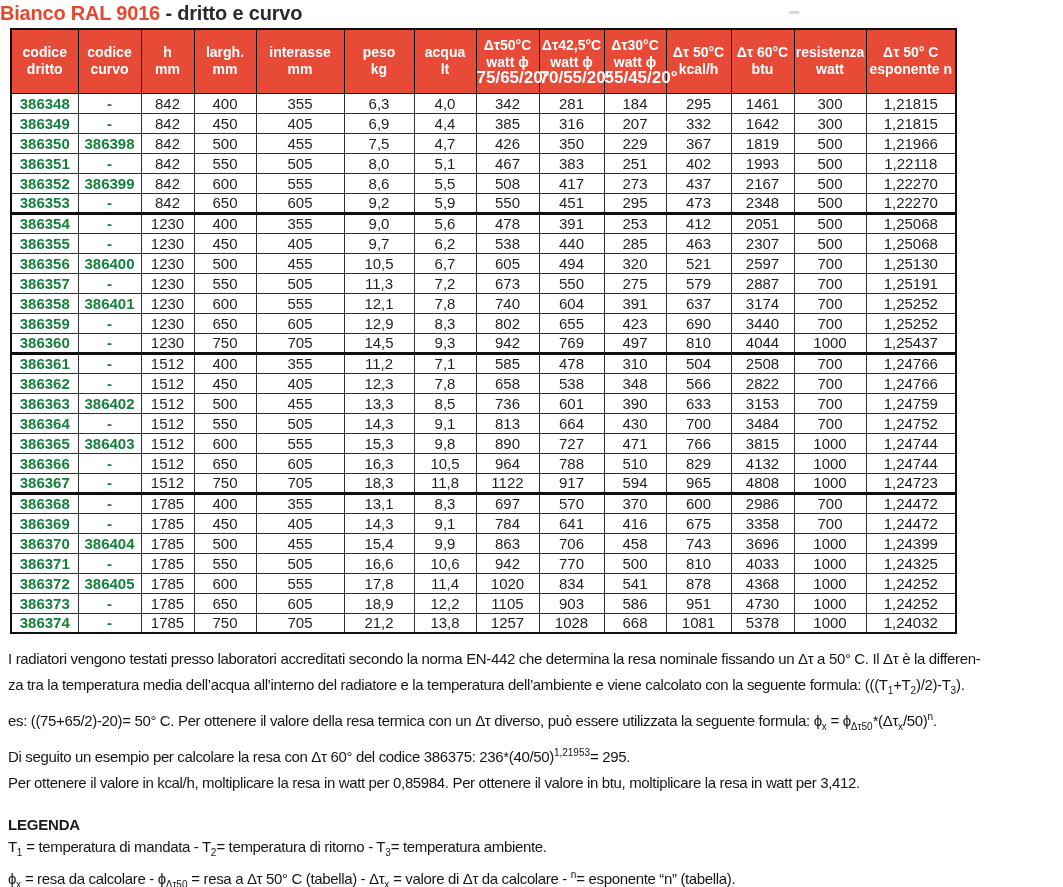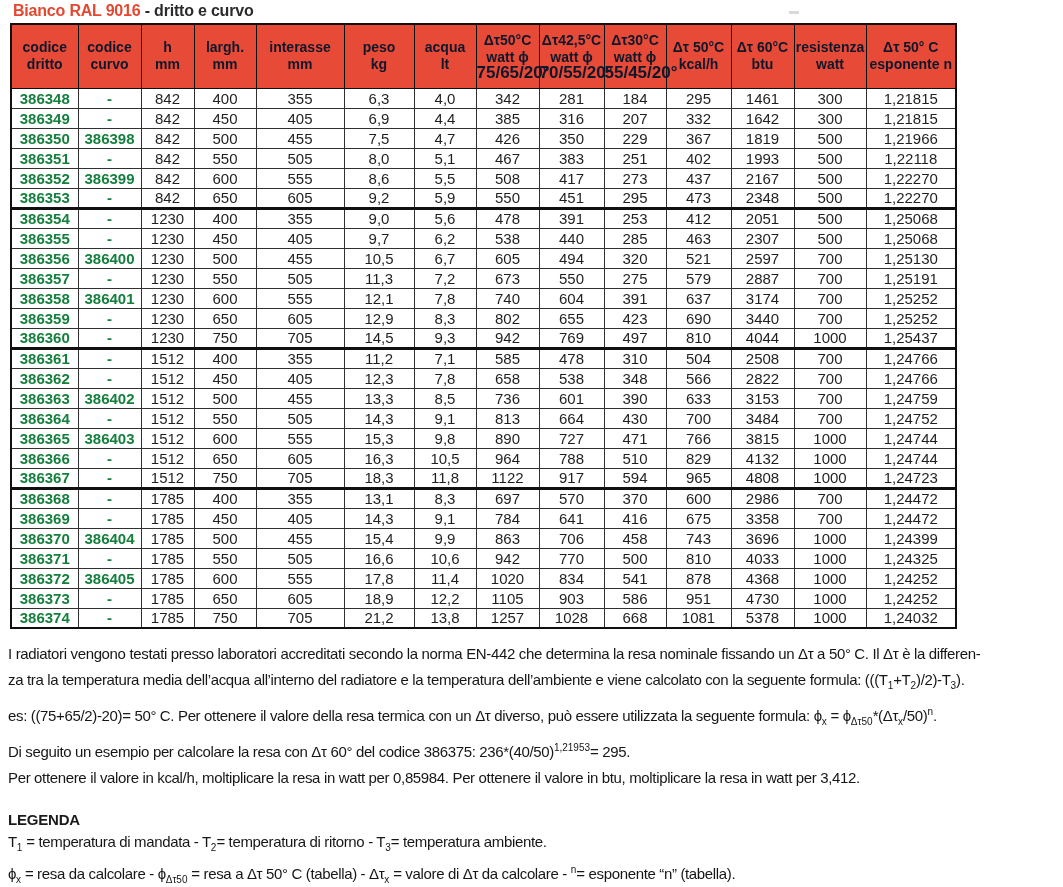--- a/index.html
+++ b/index.html
@@ -2,36 +2,36 @@
 <html><head>
 <meta charset="utf-8">
 <style>
   * { box-sizing: border-box; }
   html,body { margin:0; padding:0; }
   body {
     width:1063px; height:887px; background:#ffffff;
     font-family:"Liberation Sans", sans-serif; color:#1a1a1a;
     position:relative; overflow:hidden;
   }
-  .page-title { padding:2px 0 0 13px; font-size:16px; font-weight:bold; letter-spacing:-0.2px; }
+  .page-title { padding:2px 0 0 0; font-size:20px; font-weight:bold; letter-spacing:-0.2px; }
   .page-title .brand { color:#e64730; }
   .page-title .suffix { color:#2b2b2b; }
   .corner-dash { position:absolute; left:789px; top:11px; width:10px; height:3px; background:#d9d9d9; }
 
   table.spec-table {
     border-collapse:collapse; table-layout:fixed;
     margin:3px 0 0 10px; width:946px;
     border:2px solid #101010;
   }
   .c1{width:67px}.c2{width:63px}.c3{width:53px}.c4{width:62px}.c5{width:88px}
   .c6{width:70px}.c7{width:62px}.c8{width:63px}.c9{width:65px}.c10{width:62px}
   .c11{width:65px}.c12{width:63px}.c13{width:72px}.c14{width:90px}
 
   th {
-    background:#e84a38; color:#0f172a; border:1px solid #101010;
+    background:#e84a38; color:#ffffff; border:1px solid #101010;
     font-size:14px; font-weight:bold; padding:2px 0; height:64px; vertical-align:middle;
   }
   .hl { line-height:17px; }
   .hl3 { font-size:17px; line-height:14px; }
 
   td {
     border:1px solid #303030; text-align:center;
     font-size:15px; height:20px; padding:0 1px; color:#1f1f1f;
   }
   td:first-child, td:nth-child(2) { font-weight:bold; color:#15803d; }

